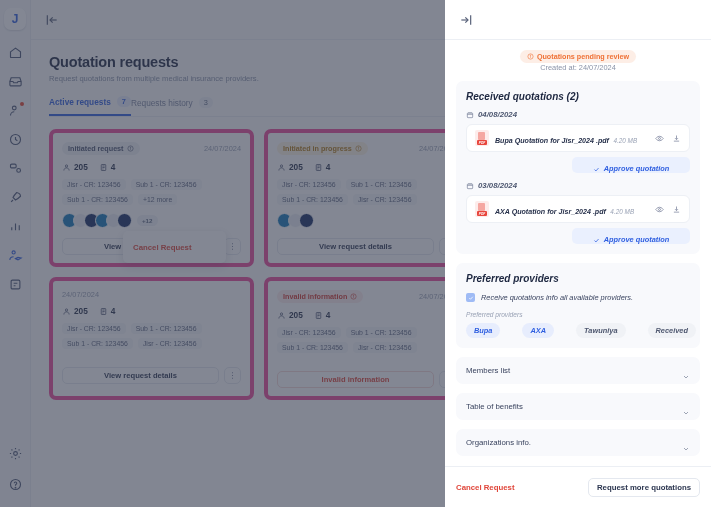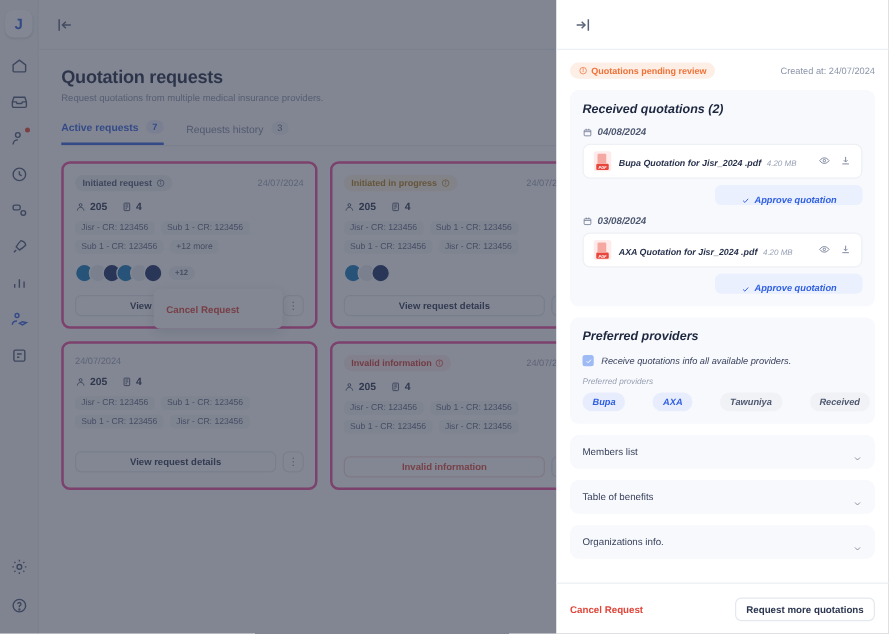--- a/index.html
+++ b/index.html
@@ -40,31 +40,31 @@
     background: #fbfcfd; border-bottom: 1px solid #eceff4;
     display: flex; align-items: center; padding-left: 13px;
   }
   .collapse-ic { width: 16px; height: 16px; color: #59627a; }
 
   .content { position: absolute; left: 31px; top: 40px; right: 0; bottom: 0;
              background: #fbfcfd; padding: 14px 18px 0 18px; }
   .page-title { font-size: 14.5px; font-weight: 700; color: #1d2740; letter-spacing: -.2px; }
   .page-sub { font-size: 7.6px; color: #8a93a8; margin-top: 4px; }
 
-  .tabs { display: flex; gap: 18px; margin-top: 13px; border-bottom: 1px solid #e9ecf1; }
+  .tabs { display: flex; margin-top: 13px; border-bottom: 1px solid #e9ecf1; }
   .tab { display: flex; align-items: center; gap: 6px; padding-bottom: 7px;
          font-size: 8.3px; color: #79melhor; }
   .tab { color: #7d86a0; }
   .tab.active { color: #2f5fe0; font-weight: 700; border-bottom: 2px solid #2f5fe0; }
   .tab .cnt { background: #eef1f7; border-radius: 8px; padding: 1px 5px; font-size: 7.4px; color: #5b6party; }
   .tab .cnt { color: #5b6880; }
   .tab.active .cnt { background: #e7edfd; color: #2f5fe0; }
 
   .cards { margin-top: 12px; display: flex; flex-wrap: wrap; gap: 10px; }
-  .card { width: 205px; background: #ffffff; border: 2px solid #ec4899;
+  .card { width: 205px; background: #ffffff; border: 4px solid #ec4899;
           border-radius: 7px; padding: 9px 9px 8px 9px; }
   .card-head { display: flex; align-items: center; justify-content: space-between; }
   .badge { display: inline-flex; align-items: center; gap: 3px; border-radius: 9px;
            padding: 2px 6px; font-size: 7.2px; font-weight: 600; }
   .badge svg { width: 7px; height: 7px; }
   .badge.gray { background: #eff1f5; color: #49536d; }
   .badge.amber { background: #fdf3e1; color: #b07b16; }
   .badge.green { background: #e7f6ee; color: #1e8b56; }
   .badge.red { background: #fdecec; color: #d2372f; }
   .card-date { font-size: 7.4px; color: #99a1b4; }
@@ -102,21 +102,21 @@
 
   
   .scrim { position: absolute; inset: 0; background: rgba(55,62,80,.62); }
 
   
   .drawer { position: absolute; right: 0; top: 0; width: 266px; height: 507px;
             background: #ffffff; display: flex; flex-direction: column; }
   .drawer-top { height: 40px; border-bottom: 1px solid #eceff4; display: flex;
                 align-items: center; padding-left: 13px; flex: none; }
   .drawer-body { flex: 1; overflow: hidden; padding: 10px 11px 0 11px; }
-  .drawer-meta { display: flex; align-items: center; justify-content: space-between; }
+  .drawer-meta { display: flex; align-items: center; justify-content: space-between; flex-direction: column; }
   .pill-review { display: inline-flex; align-items: center; gap: 3px; background: #fdeee6;
                  color: #ef7237; border-radius: 9px; padding: 2px 7px;
                  font-size: 7.2px; font-weight: 600; }
   .pill-review svg { width: 7px; height: 7px; }
   .created { font-size: 7.4px; color: #8a93a8; }
 
   .sect { background: #f8f9fc; border-radius: 7px; padding: 10px; margin-top: 9px; font-style: italic; }
   .sect-title { font-size: 10px; font-weight: 700; color: #1d2740; }
   .date-row { display: flex; align-items: center; gap: 4px; margin-top: 8px;
               font-size: 7.8px; color: #4d5770; font-weight: 600; }

